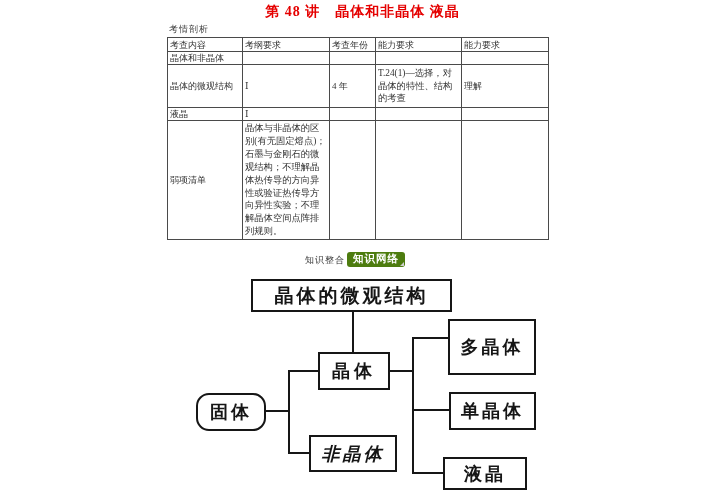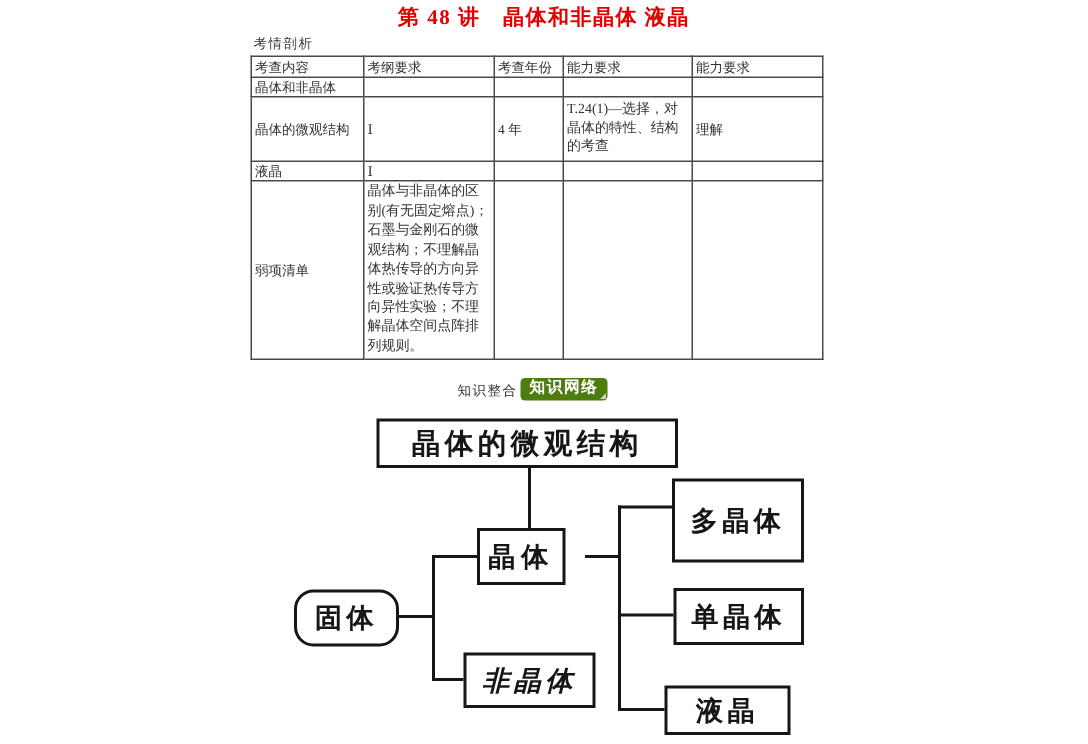--- a/index.html
+++ b/index.html
@@ -37,21 +37,21 @@
     position:absolute;right:1px;bottom:1px;width:0;height:0;
     border-left:4px solid transparent;border-bottom:4px solid #cfcfcf;
   }
   
   .node{
     position:absolute;background:#fff;border:2px solid #161616;box-sizing:border-box;
     display:flex;align-items:center;justify-content:center;
     font-weight:bold;color:#161616;white-space:nowrap;
   }
   .node-root{left:251px;top:279px;width:201px;height:33px;font-size:19px;letter-spacing:3px;}
-  .node-crystal{left:318px;top:352px;width:59px;height:38px;font-size:18px;letter-spacing:4px;}
+  .node-crystal{left:318px;top:352px;width:72px;height:38px;font-size:18px;letter-spacing:4px;}
   .node-solid{left:196px;top:393px;width:70px;height:38px;font-size:18px;letter-spacing:3px;border-radius:13px;}
   .node-amorphous{left:309px;top:435px;width:88px;height:37px;font-size:18px;letter-spacing:3px;font-style:italic;}
   .node-poly{left:448px;top:319px;width:88px;height:56px;font-size:18px;letter-spacing:3px;}
   .node-mono{left:449px;top:392px;width:87px;height:38px;font-size:18px;letter-spacing:3px;}
   .node-lc{left:443px;top:457px;width:84px;height:33px;font-size:18px;letter-spacing:3px;}
   .line{position:absolute;background:#161616;}
 </style>
 </head>
 <body>
 

